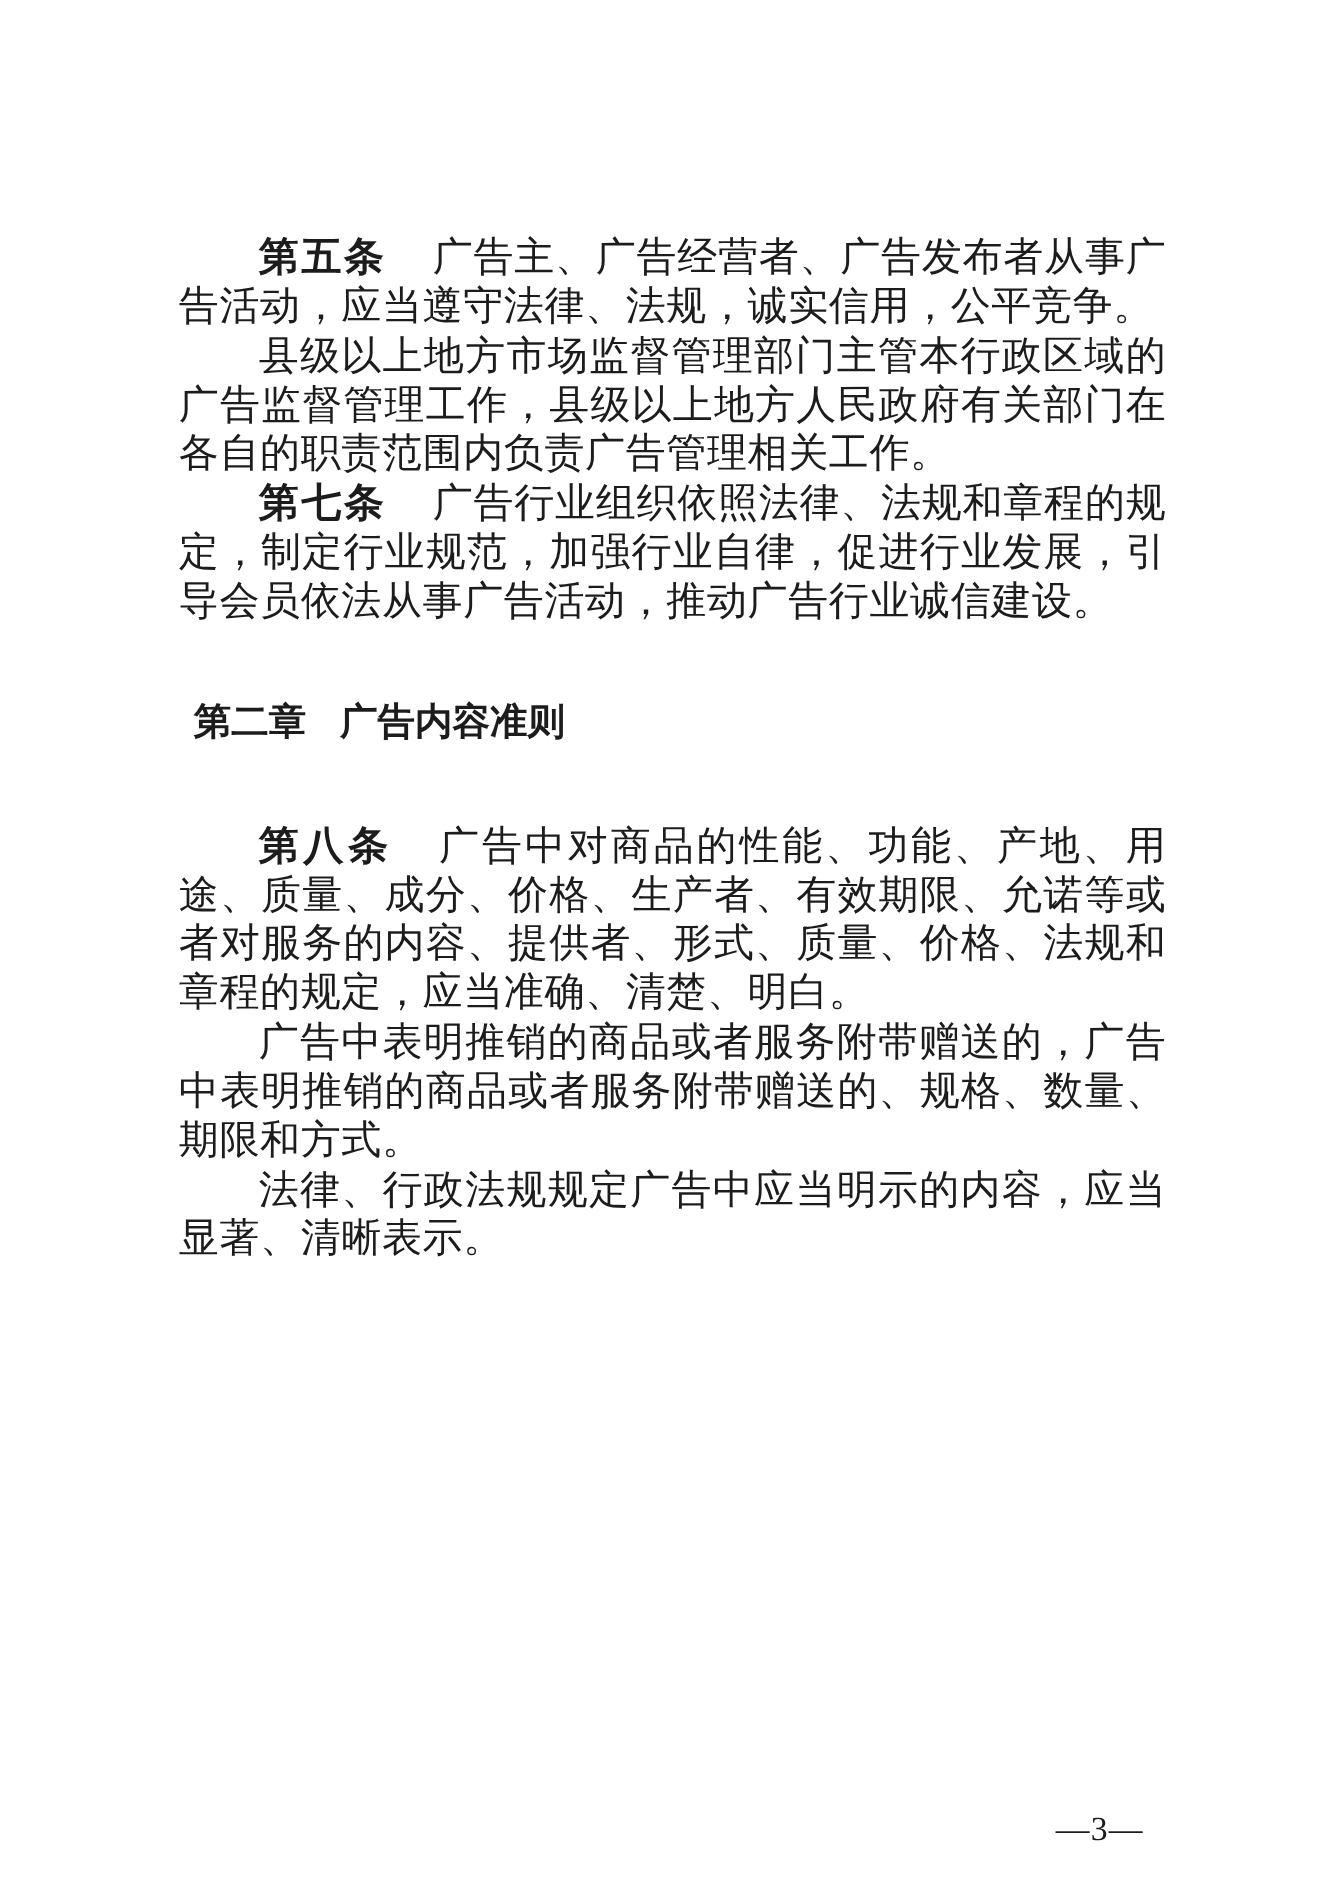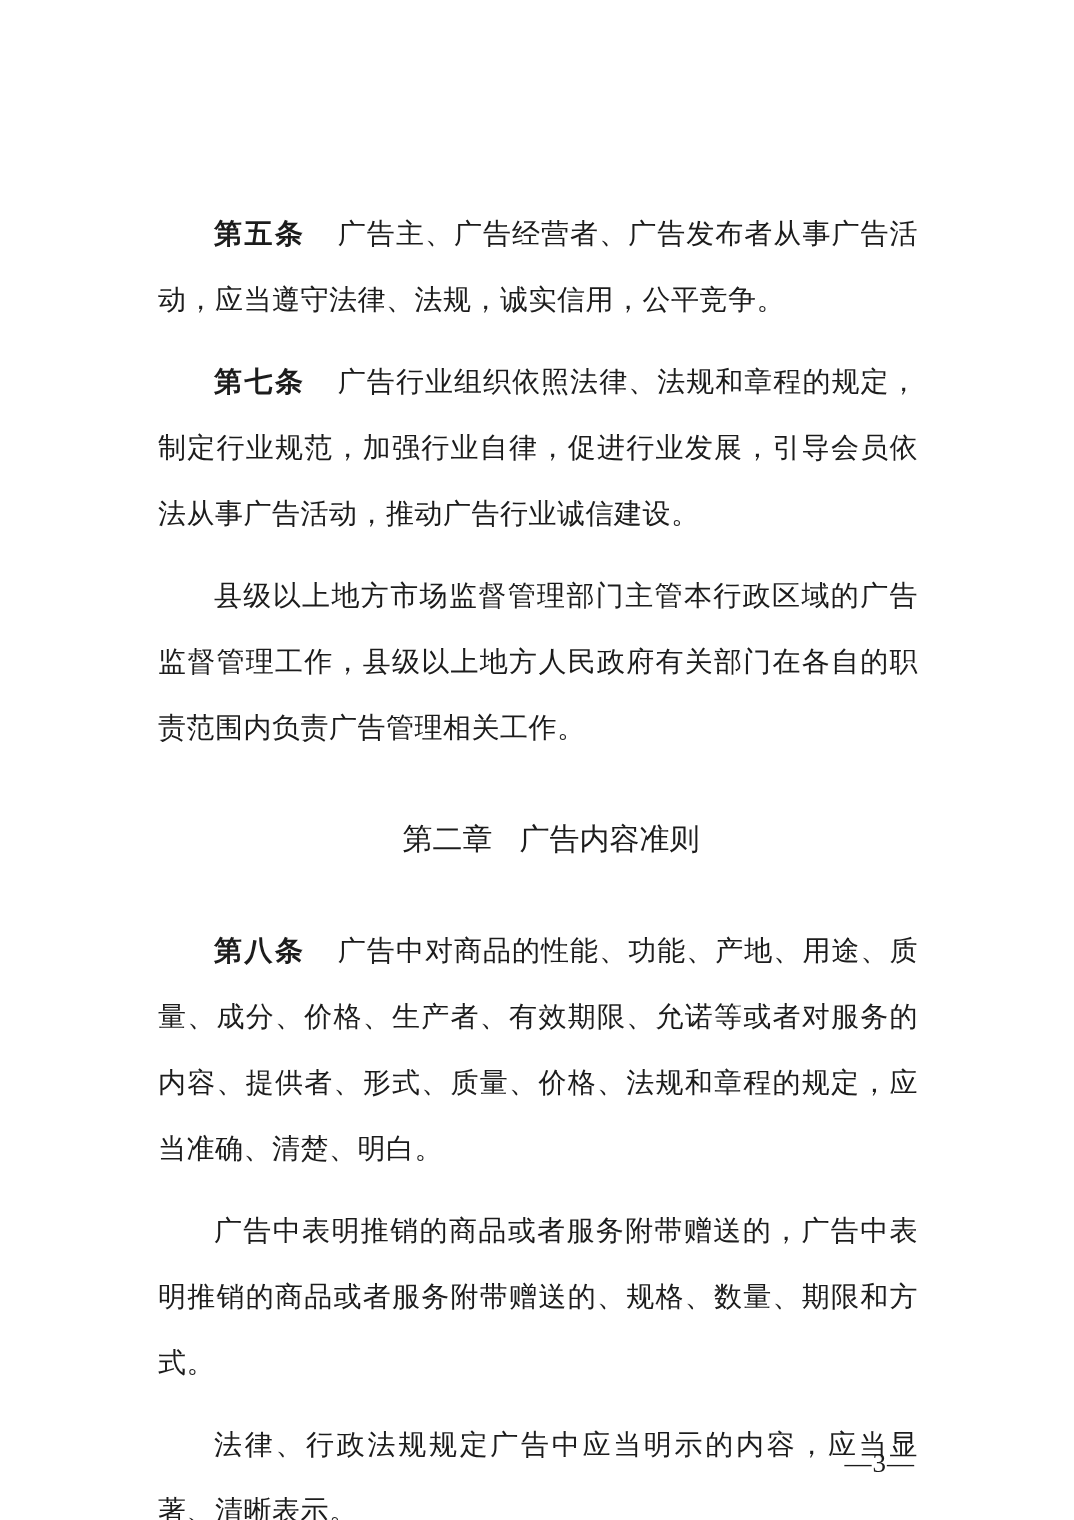--- a/index.html
+++ b/index.html
@@ -22,39 +22,38 @@
     background: #ffffff;
   }
   .content {
     position: absolute;
     top: 0;
     left: 142px;
     width: 792px;
     padding-top: 185px;
   }
   .para {
-    margin: 16px;
-    font-size: 28px;
-    line-height: 66px;
+    margin: 1px;
+    font-size: 32px;
+    line-height: 39px;
     text-align: justify;
     text-justify: inter-ideograph;
     text-indent: 2em;
     letter-spacing: 0.5px;
   }
   .article-label {
     font-weight: 700;
     margin-right: 1.15em;
     letter-spacing: 2px;
   }
   .chapter-heading {
     margin: 52.4px 0;
     font-size: 30px;
     line-height: 52.4px;
-    font-weight: 400;
-    text-align: center;
+    font-weight: 700;
     text-indent: 0;
     position: relative;
     left: 13px;
   }
   .chapter-number {
     margin-right: 0.9em;
   }
   .page-number {
     position: absolute;
     top: 1448px;
@@ -67,23 +66,23 @@
 </style>
 </head>
 <body>
 
 <div class="page">
   <div class="content">
 
     <p class="para"><span class="article-label">第五条</span><span>广告主、广告经营者、广告发布者从事广告活动，应当遵守法律、法规，诚实信用，公平竞争。</span></p>
 
 
+    <p class="para"><span>县级以上地方市场监督管理部门主管本行政区域的广告监督管理工作，县级以上地方人民政府有关部门在各自的职责范围内负责广告管理相关工作。</span></p>
+
     <p class="para"><span class="article-label">第七条</span><span>广告行业组织依照法律、法规和章程的规定，制定行业规范，加强行业自律，促进行业发展，引导会员依法从事广告活动，推动广告行业诚信建设。</span></p>
-
-    <p class="para"><span>县级以上地方市场监督管理部门主管本行政区域的广告监督管理工作，县级以上地方人民政府有关部门在各自的职责范围内负责广告管理相关工作。</span></p>
 
     <h2 class="chapter-heading"><span class="chapter-number">第二章</span><span>广告内容准则</span></h2>
 
     <p class="para"><span class="article-label">第八条</span><span>广告中对商品的性能、功能、产地、用途、质量、成分、价格、生产者、有效期限、允诺等或者对服务的内容、提供者、形式、质量、价格、法规和章程的规定，应当准确、清楚、明白。</span></p>
 
     <p class="para"><span>广告中表明推销的商品或者服务附带赠送的，广告中表明推销的商品或者服务附带赠送的、规格、数量、期限和方式。</span></p>
 
     <p class="para"><span>法律、行政法规规定广告中应当明示的内容，应当显著、清晰表示。</span></p>
 
   </div>

